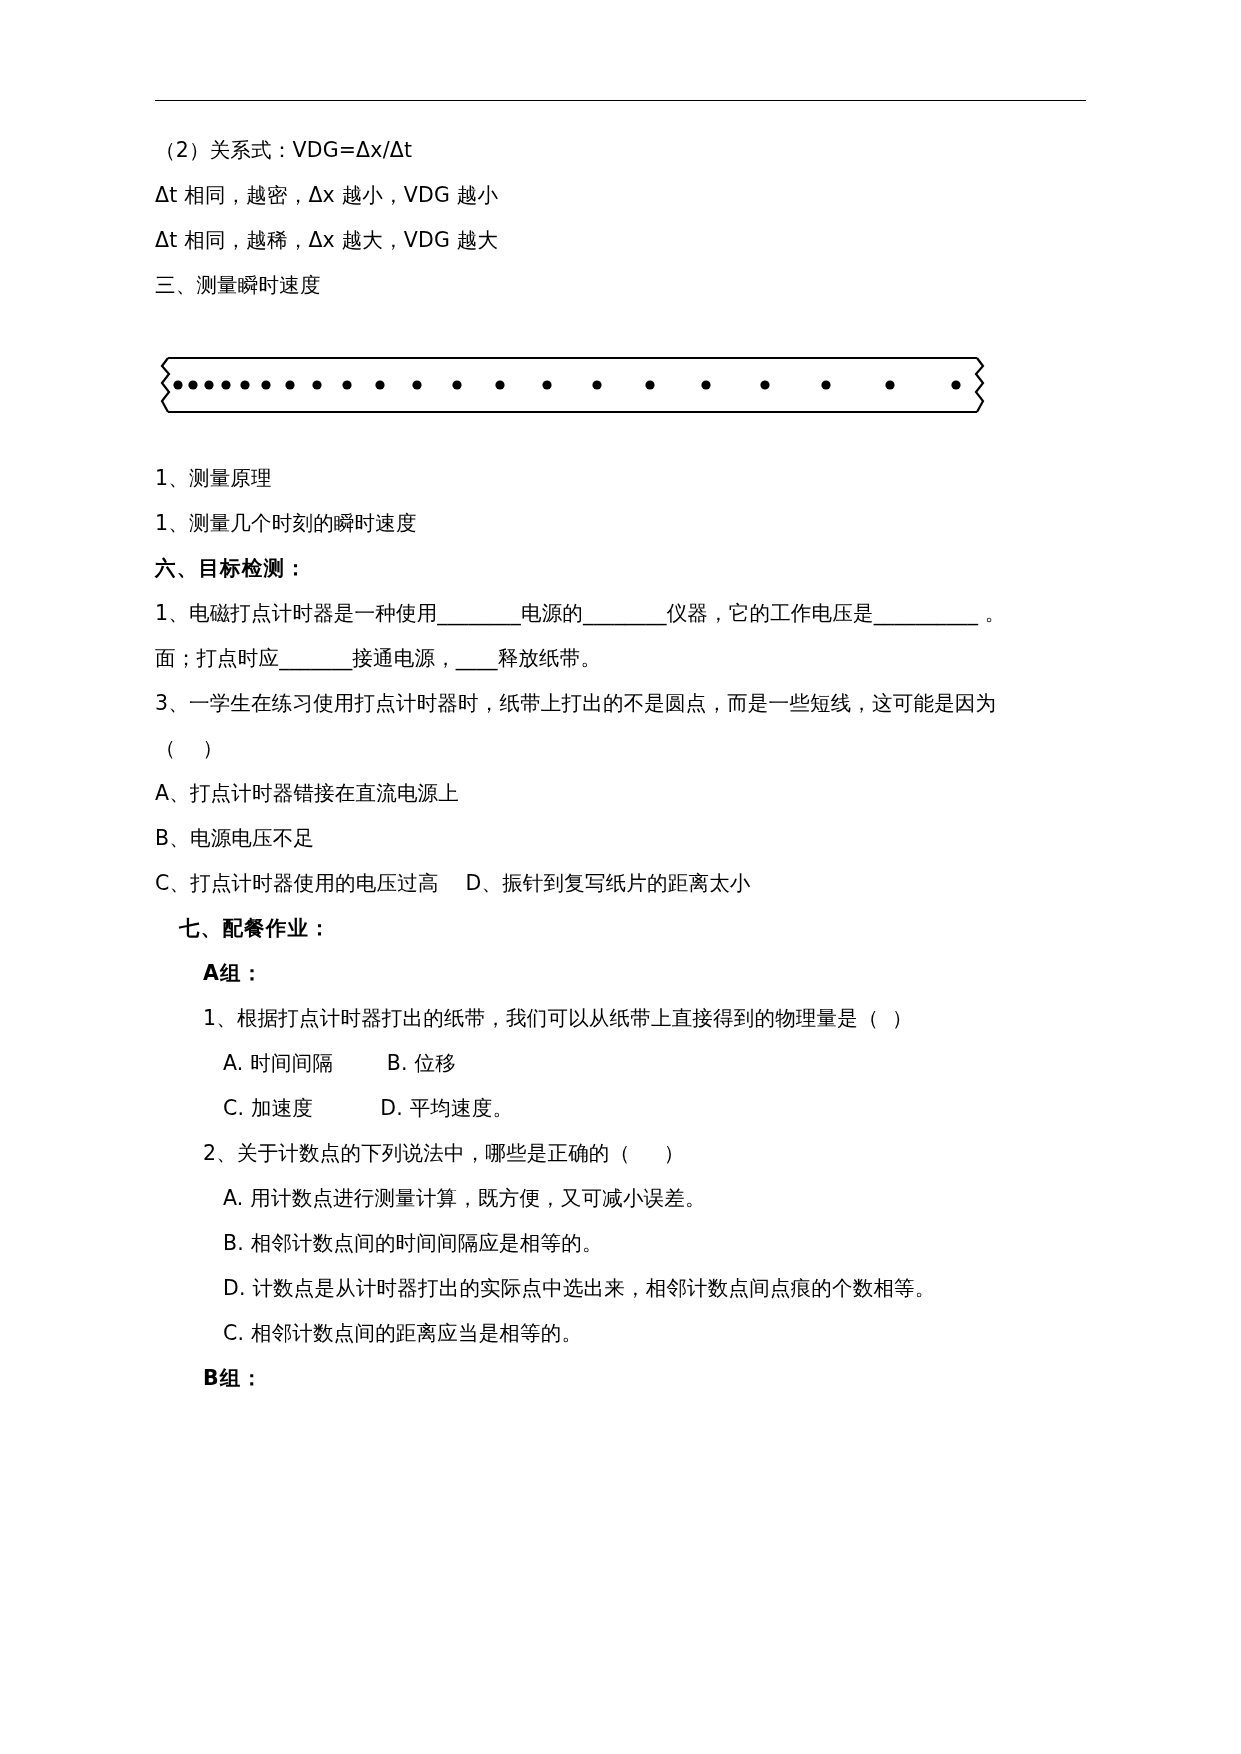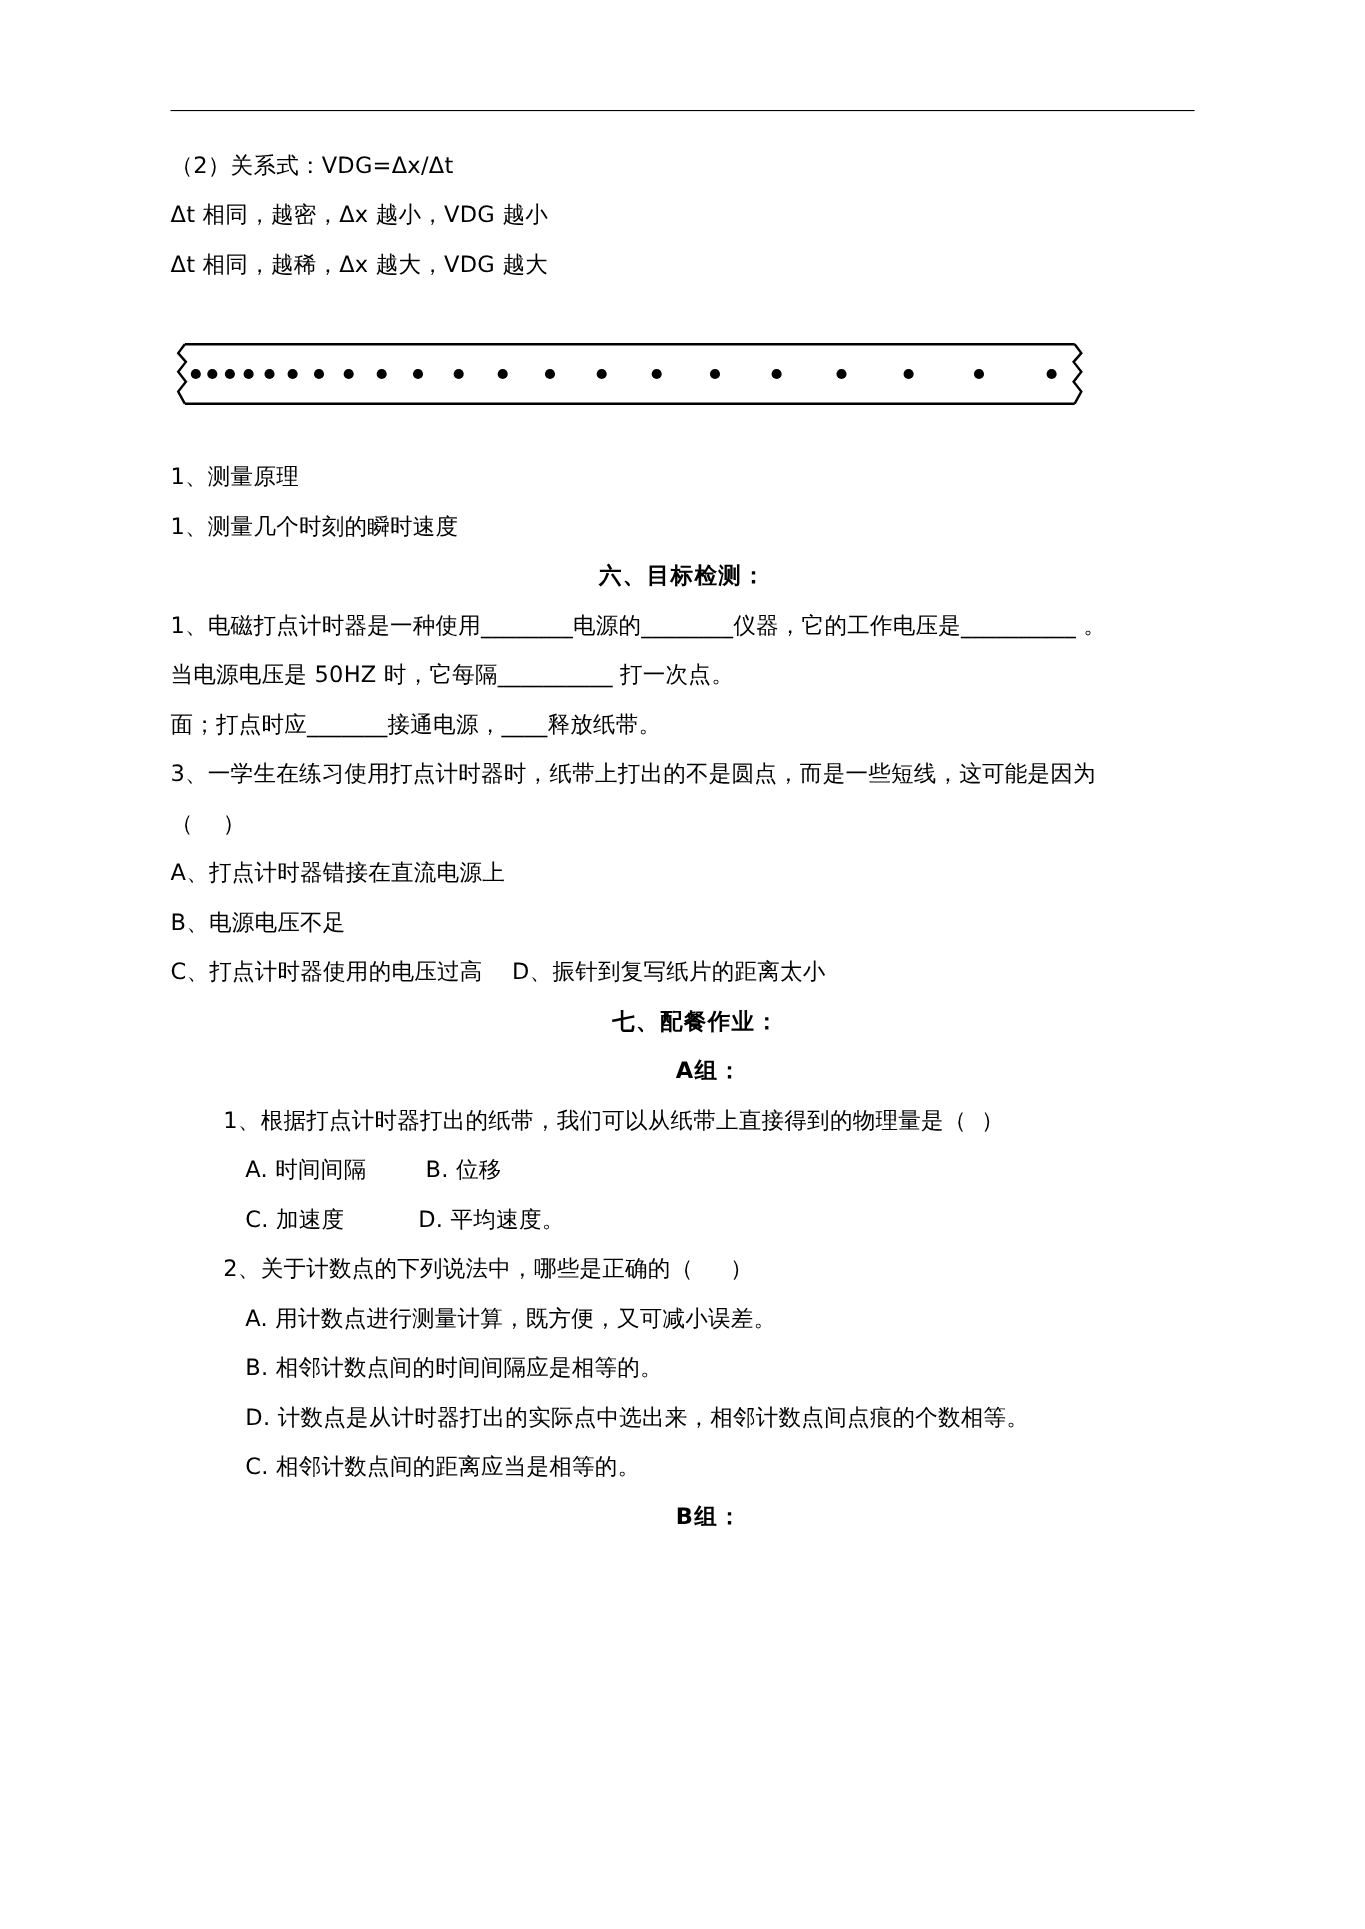--- a/index.html
+++ b/index.html
@@ -46,21 +46,20 @@
     line-height: 45px;
     letter-spacing: 0.2px;
     white-space: pre-wrap;
   }
   .indent1 { padding-left: 24px; }
   .indent2 { padding-left: 48px; }
   .indent3 { padding-left: 68px; }
   .bold {
     font-weight: bold;
     letter-spacing: 1.2px;
-    text-align: center;
   }
 
   
   .tape-wrap {
     position: relative;
     height: 120px;
     margin-top: 18px;
     margin-bottom: 10px;
   }
   .tape {
@@ -95,20 +94,21 @@
 
 <div class="page">
 
   <div class="header-rule"></div>
 
   <div class="content">
 
     <p class="line">（2）关系式：VDG=Δx/Δt</p>
     <p class="line">Δt 相同，越密，Δx 越小，VDG 越小</p>
     <p class="line">Δt 相同，越稀，Δx 越大，VDG 越大</p>
+    <p class="line">三、测量瞬时速度</p>
 
     <div class="tape-wrap">
       <div class="tape">
         <svg width="825" height="62" viewBox="0 0 825 62" xmlns="http://www.w3.org/2000/svg">
 
           <path d="M8,4 L817,4" stroke="#000" stroke-width="2.2" fill="none"></path>
           <path d="M8,58 L817,58" stroke="#000" stroke-width="2.2" fill="none"></path>
 
           <path d="M8,4 L2,12 L9,20 L2,29 L9,38 L2,47 L8,58" stroke="#000" stroke-width="2.2" fill="none"></path>
 
@@ -138,21 +138,20 @@
             <circle cx="796" cy="31" r="4.6"></circle>
           </g>
         </svg>
       </div>
     </div>
 
     <p class="line">1、测量原理</p>
     <p class="line">1、测量几个时刻的瞬时速度</p>
     <p class="line bold">六、目标检测：</p>
     <p class="line">1、电磁打点计时器是一种使用________电源的________仪器，它的工作电压是__________ 。</p>
-    <p class="line">当电源电压是 50HZ 时，它每隔__________ 打一次点。</p>
     <p class="line">面；打点时应_______接通电源，____释放纸带。</p>
     <p class="line">3、一学生在练习使用打点计时器时，纸带上打出的不是圆点，而是一些短线，这可能是因为</p>
     <p class="line">（    ）</p>
     <p class="line">A、打点计时器错接在直流电源上</p>
     <p class="line">B、电源电压不足</p>
     <p class="line">C、打点计时器使用的电压过高    D、振针到复写纸片的距离太小</p>
     <p class="line bold indent1">七、配餐作业：</p>
     <p class="line bold indent2">A组：</p>
     <p class="line indent2">1、根据打点计时器打出的纸带，我们可以从纸带上直接得到的物理量是（  ）</p>
     <p class="line indent3">A. 时间间隔        B. 位移</p>

